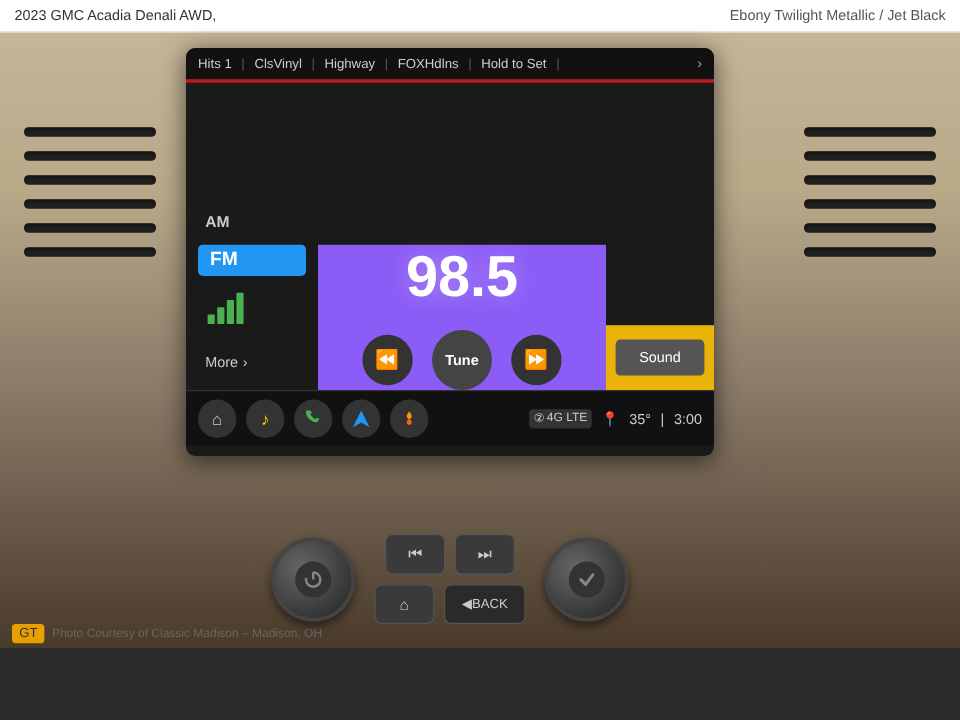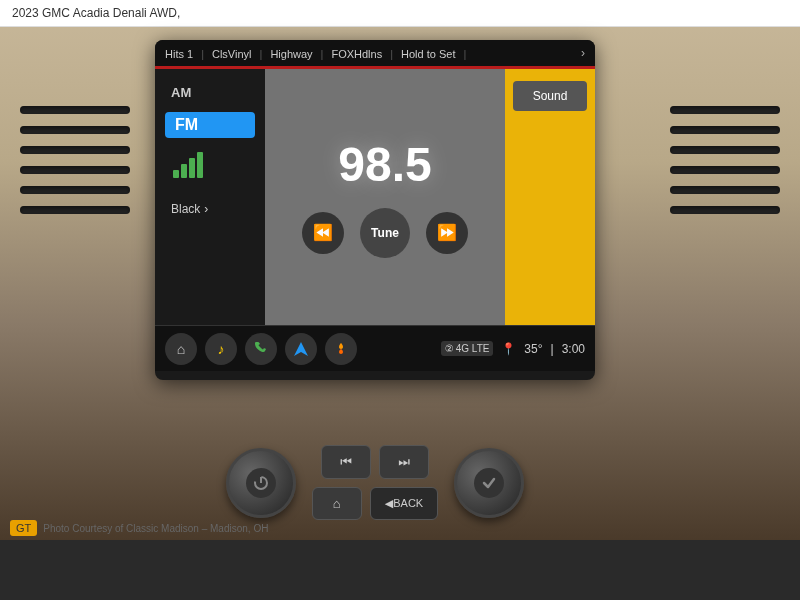--- a/index.html
+++ b/index.html
@@ -82,20 +82,21 @@
       color: #aaa;
       font-size: 12px;
       margin-left: auto;
       cursor: pointer;
     }
 
     
     .screen-content {
       display: flex;
       height: calc(100% - 38px - 46px);
+      align-items: flex-end;
     }
 
     
     .left-panel {
       width: 110px;
       background: #1a1a1a;
       padding: 12px 10px;
       display: flex;
       flex-direction: column;
       gap: 8px;
@@ -143,21 +144,21 @@
       padding: 4px 6px;
     }
 
     
     .center-panel {
       flex: 1;
       display: flex;
       flex-direction: column;
       align-items: center;
       justify-content: center;
-      background: #737373;
+      background: #8b5cf6;
       position: relative;
     }
 
     .station-number {
       font-size: 48px;
       font-weight: bold;
       color: white;
       margin-bottom: 16px;
       text-shadow: 0 0 20px rgba(255,255,255,0.3);
     }
@@ -386,20 +387,21 @@
       box-shadow: inset 0 2px 4px rgba(0,0,0,0.5);
     }
   </style>
 </head>
 <body>
 
 <div class="page-container">
 
   <div class="title-bar">
     <span class="title-left">2023 GMC Acadia Denali AWD,</span>
+    <span class="title-right">Ebony Twilight Metallic / Jet Black</span>
   </div>
 
   <div class="vent-left">
     <div class="vent-slot"></div>
     <div class="vent-slot"></div>
     <div class="vent-slot"></div>
     <div class="vent-slot"></div>
     <div class="vent-slot"></div>
     <div class="vent-slot"></div>
   </div>
@@ -437,21 +439,21 @@
         <div class="signal-icon">
           
           <svg width="36" height="30" viewBox="0 0 36 30">
             <rect x="2" y="20" width="6" height="8" fill="#4CAF50" rx="1"></rect>
             <rect x="10" y="14" width="6" height="14" fill="#4CAF50" rx="1"></rect>
             <rect x="18" y="8" width="6" height="20" fill="#4CAF50" rx="1"></rect>
             <rect x="26" y="2" width="6" height="26" fill="#4CAF50" rx="1"></rect>
           </svg>
         </div>
         <button class="more-button">
-          <span>Black</span>
+          <span>More</span>
           <span>›</span>
         </button>
       </div>
 
       <div class="center-panel">
         <div class="station-number">98.5</div>
         <div class="controls-row">
           <button class="control-btn">⏪</button>
           <button class="tune-btn">Tune</button>
           <button class="control-btn">⏩</button>

